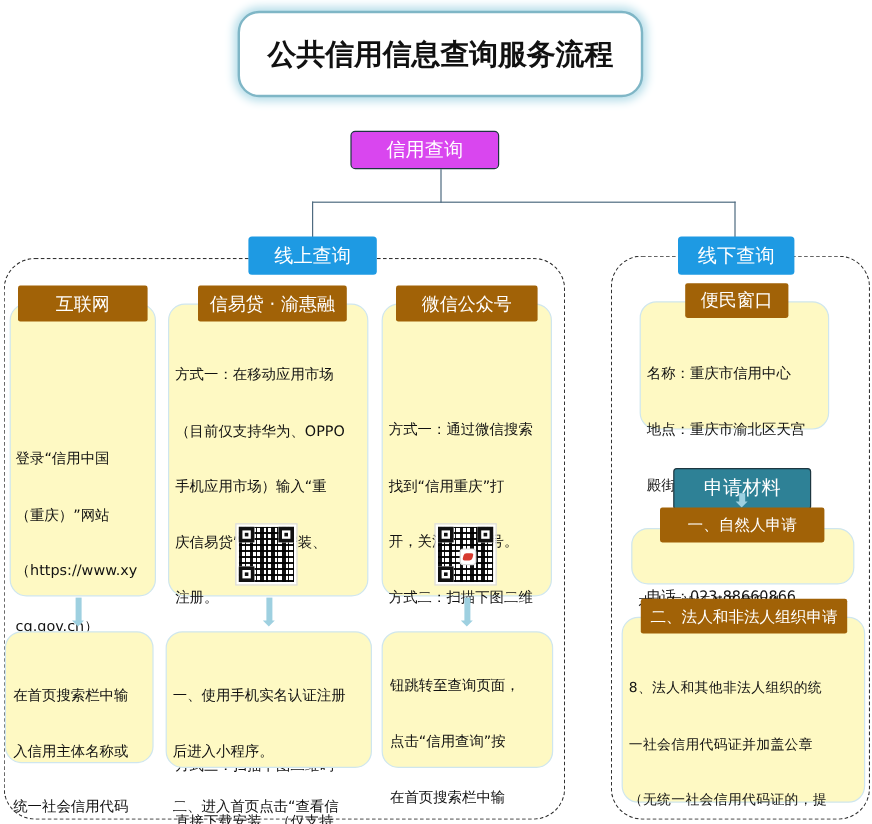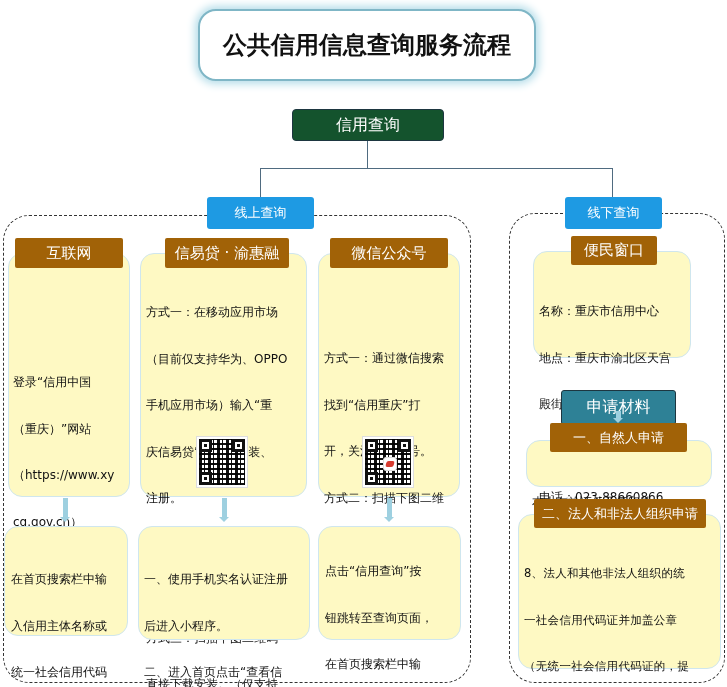--- a/index.html
+++ b/index.html
@@ -9,28 +9,28 @@
 
     .title-box {
       left: 198px; top: 9px; width: 338px; height: 72px;
       border: 2px solid #7fb6c6; border-radius: 18px; background: #fff;
       box-shadow: 0 0 8px 3px #b5dde9;
       display: flex; align-items: center; justify-content: center;
       font-family: "DejaVu Serif", "Liberation Serif", serif;
       font-weight: bold; font-size: 24px; color: #111;
     }
     .root-box {
-      left: 292px; top: 109px; width: 152px; height: 32px;
-      background: #14532d; border: 1px solid #1d3640; border-radius: 4px;
+      left: 292px; top: 109px; width: 124px; height: 32px;
+      background: #d946ef; border: 1px solid #1d3640; border-radius: 4px;
       color: #fff; font-size: 16px;
       display: flex; align-items: center; justify-content: center;
     }
     .line { background: #4f6b80; }
     .blue-btn {
-      background: #1e9ae3; color: #fff; font-size: 13px; border-radius: 3px;
+      background: #1e9ae3; color: #fff; font-size: 16px; border-radius: 3px;
       display: flex; align-items: center; justify-content: center;
     }
     .dash-group {
       border: 1.5px dashed #333; border-radius: 26px;
     }
     .card {
       border: 1.5px solid #cfe6ee; border-radius: 14px; background: #fef9c3;
       font-size: 12px; line-height: 15.5px; color: #111;
     }
     .card-header {
@@ -145,22 +145,22 @@
   <div class="card-text" style="left:5px; top:14px; width:166px;">
     <div>一、使用手机实名认证注册</div>
     <div>后进入小程序。</div>
     <div>二、进入首页点击“查看信</div>
     
     
   </div>
 </div>
 <div class="abs card" style="left:318px; top:526px; width:143px; height:114px;">
   <div class="card-text" style="left:6px; top:6px; width:136px;">
+    <div>钮跳转至查询页面，</div>
     <div>点击“信用查询”按</div>
-    <div>钮跳转至查询页面，</div>
     <div>在首页搜索栏中输</div>
     
     
     
   </div>
 </div>
 
 <div class="abs dash-group" style="left:509px; top:213px; width:216px; height:470px;"></div>
 <div class="abs blue-btn" style="left:565px; top:197px; width:97px; height:32px;">线下查询</div>
 

